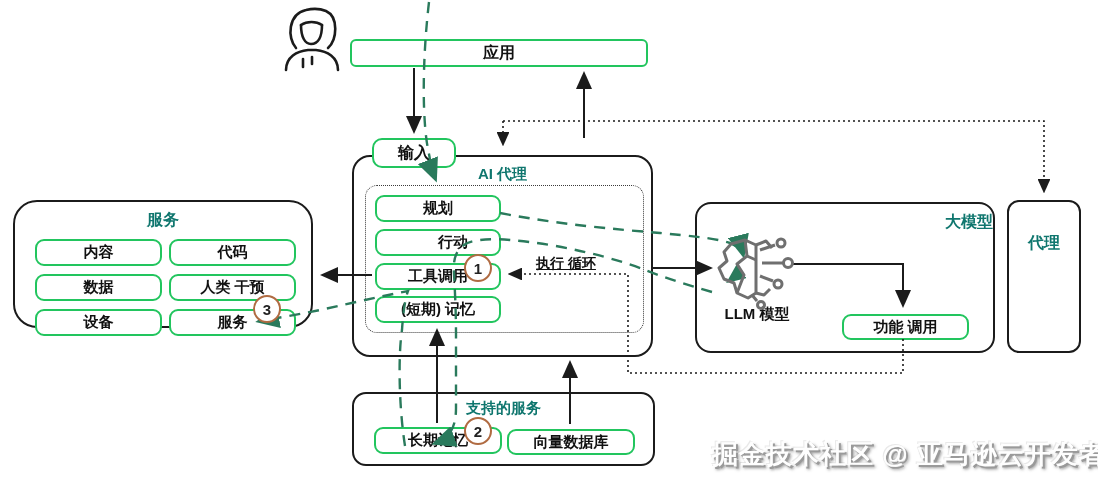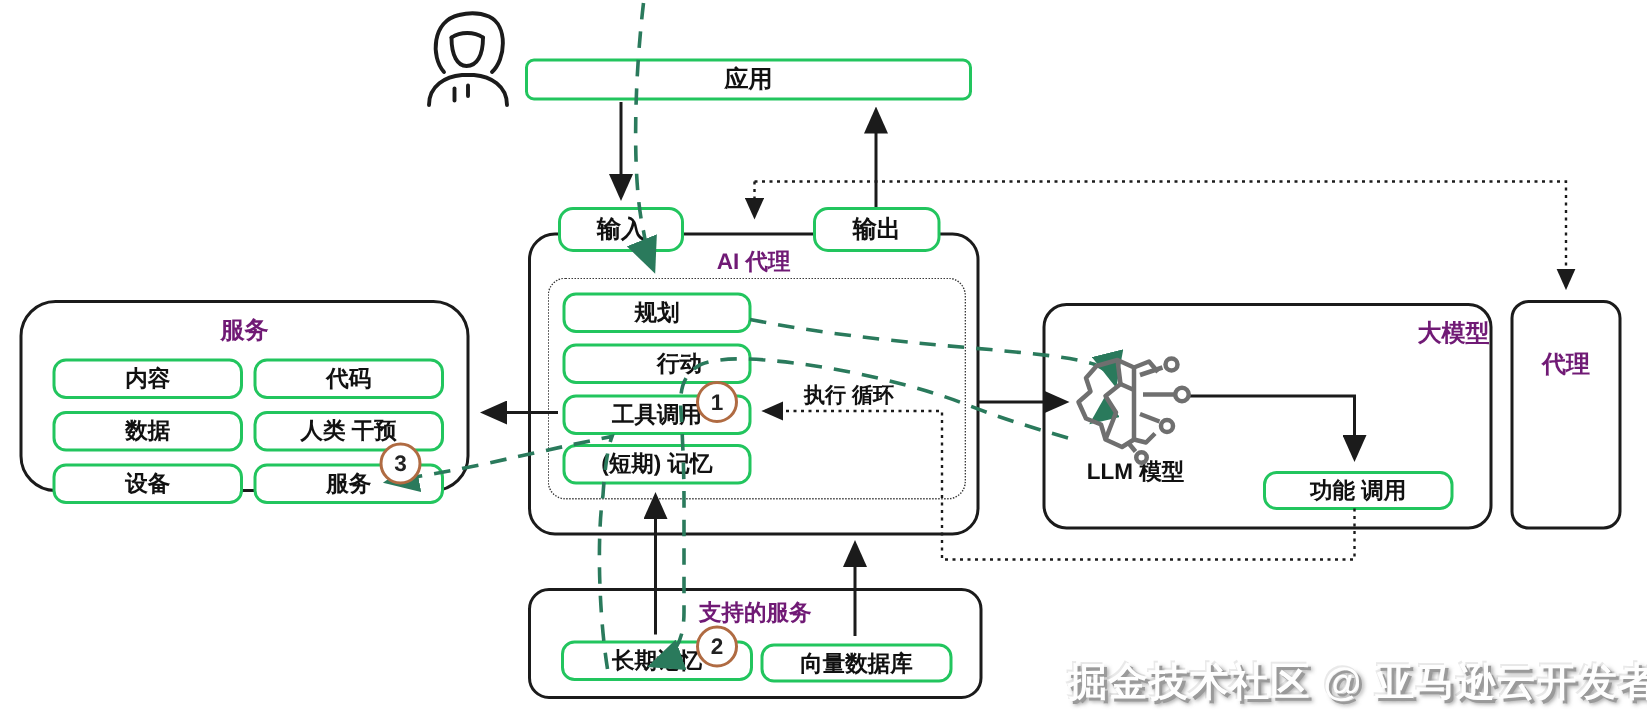--- a/index.html
+++ b/index.html
@@ -1,21 +1,21 @@
 <!DOCTYPE html>
 <html><head>
 <meta charset="utf-8">
 <style>
   html,body{margin:0;padding:0;background:#ffffff;}
   .canvas{
     position:relative;width:1098px;height:483px;background:#ffffff;
     font-family:"Liberation Sans","DejaVu Sans",sans-serif;color:#111;overflow:hidden;
   }
   .panel{position:absolute;background:#fff;border:2px solid #1b1b1b;box-sizing:border-box;}
-  .panel-title{position:absolute;left:0;right:0;text-align:center;font-weight:bold;color:#701a75;}
+  .panel-title{position:absolute;left:0;right:0;text-align:center;font-weight:bold;color:#0f766e;}
   .nodebox{
     position:absolute;background:#fff;border:2px solid #22c55e;border-radius:9px;box-sizing:border-box;
     display:flex;align-items:center;justify-content:center;font-weight:bold;font-size:15px;color:#111;
   }
   .loopbox{position:absolute;border:1.5px dotted #3a3a3a;border-radius:12px;box-sizing:border-box;background:transparent;}
   .floating-label{position:absolute;font-weight:bold;color:#111;text-align:center;}
   .step-circle{
     position:absolute;width:28px;height:28px;border-radius:50%;background:#fff;
     border:2.5px solid #b06b42;box-sizing:border-box;display:flex;align-items:center;justify-content:center;
     font-weight:bold;font-size:15px;color:#222;z-index:6;
@@ -31,21 +31,21 @@
   #input-box{left:372px;top:138px;width:84px;height:30px;border-radius:10px;font-size:16px;z-index:3;}
   #output-box{left:542px;top:138px;width:85px;height:30px;border-radius:10px;font-size:16px;z-index:3;}
   #ai-agent-panel{left:352px;top:155px;width:301px;height:202px;border-radius:18px;}
   #ai-agent-panel .panel-title{top:8px;font-size:15px;}
   #loop-box{left:11px;top:28px;width:279px;height:148px;}
   .agent-item{left:9px;width:126px;height:27px;}
   #planning-box{top:9px;}
   #action-box{top:43px;padding-left:30px;}
   #toolcall-box{top:77px;}
   #memory-box{top:110px;}
-  #exec-loop-label{left:140px;top:69px;width:120px;font-size:14px;}
+  #exec-loop-label{left:140px;top:69px;width:120px;font-size:14px;text-decoration:underline;}
   #services-panel{left:13px;top:200px;width:300px;height:128px;border-radius:24px;}
   #services-panel .panel-title{top:8px;font-size:16px;}
   .svc-item{width:127px;height:27px;}
   #svc-0{left:20px;top:37px;} #svc-1{left:154px;top:37px;}
   #svc-2{left:20px;top:72px;} #svc-3{left:154px;top:72px;}
   #svc-4{left:20px;top:107px;} #svc-5{left:154px;top:107px;}
   #llm-panel{left:695px;top:202px;width:300px;height:151px;border-radius:16px;}
   #llm-panel .panel-title{top:8px;font-size:16px;text-align:right;}
   #llm-model-label{left:10px;top:101px;width:100px;font-size:15px;}
   #function-call-box{left:145px;top:110px;width:127px;height:26px;}
@@ -64,23 +64,20 @@
 
 <div class="canvas">
 
   <div class="nodebox" id="app-box">
     <span>应用</span>
   </div>
 
   <div class="nodebox" id="input-box">
     <span>输入</span>
   </div>
-  <div class="nodebox" id="output-box">
-    <span>输出</span>
-  </div>
 
   <div class="panel" id="ai-agent-panel">
     <div class="panel-title">AI 代理</div>
     <div class="loopbox" id="loop-box">
       <div class="nodebox agent-item" id="planning-box">
         <span>规划</span>
       </div>
       <div class="nodebox agent-item" id="action-box">
         <span>行动</span>
       </div>

